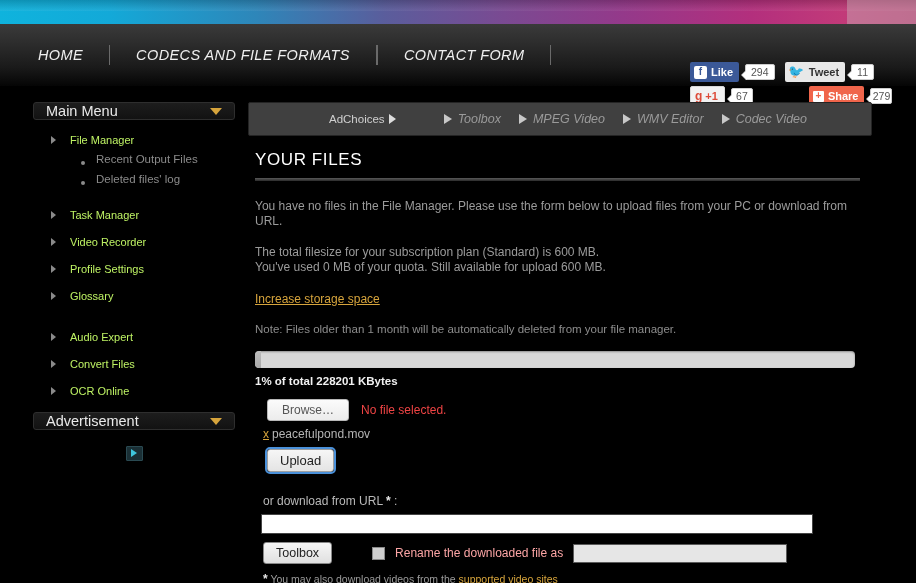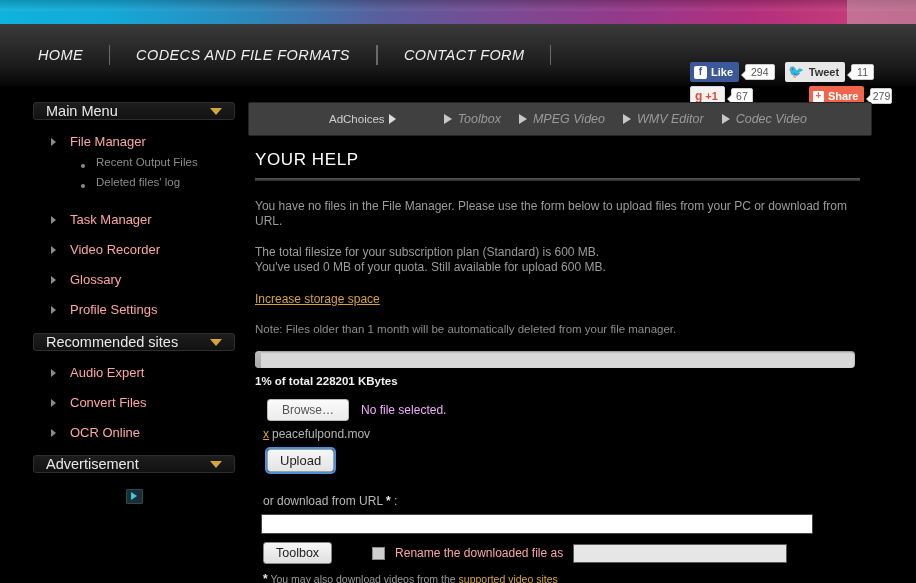--- a/index.html
+++ b/index.html
@@ -53,21 +53,21 @@
   .panel-head{height:18px;background:linear-gradient(180deg,#1d1d1d,#121212);
     border:1px solid #2e2e2e;border-radius:3px;display:flex;align-items:center;
     padding:0 12px;justify-content:space-between;box-sizing:border-box;}
   .panel-title{color:#e9e9e9;font-size:14.5px;}
   .caret{width:0;height:0;border-left:6px solid transparent;border-right:6px solid transparent;
     border-top:7px solid #d6a43c;}
   .menu{padding:14px 0 0 18px;}
   .mi{display:flex;align-items:center;margin-bottom:15px;}
   .mi-arrow{width:0;height:0;border-top:4px solid transparent;border-bottom:4px solid transparent;
     border-left:5px solid #8a8a8a;margin-right:14px;flex:none;}
-  .mi a{color:#fca5a5;font-size:13px;text-decoration:none;}
+  .mi a{color:#bef264;font-size:11px;text-decoration:none;}
   .sub{padding-left:30px;margin-top:-8px;}
   .sub .si{display:flex;align-items:flex-end;margin-bottom:8px;}
   .bullet{width:4px;height:4px;background:#8a8a8a;border-radius:50%;margin-right:11px;flex:none;}
   .sub .si a{color:#8b8b8b;font-size:11.5px;text-decoration:none;}
   .gap{height:16px;}
   .adbox{margin-top:16px;text-align:center;}
   .adicon{display:inline-block;width:15px;height:13px;background:#1a2f35;border:1px solid #2a4a52;
     position:relative;border-radius:1px;}
   .adicon:after{content:"";position:absolute;left:4px;top:2px;width:0;height:0;
     border-top:4px solid transparent;border-bottom:4px solid transparent;border-left:6px solid #3fc6dd;}
@@ -96,21 +96,21 @@
 
   .progress{width:600px;height:17px;background:#d8d8d8;border-radius:4px;
     box-shadow:inset 0 1px 2px rgba(0,0,0,.35);position:relative;overflow:hidden;}
   .progress .bar{position:absolute;left:0;top:0;height:17px;width:6px;
     background:linear-gradient(180deg,#bdbdbd,#a8a8a8);border-radius:4px 0 0 4px;}
   .prog-label{color:#f1f1f1;font-size:11.5px;margin:7px 0 12px 0;font-weight:bold;}
 
   .filerow{display:flex;align-items:center;margin-left:12px;}
   .browse-btn{background:linear-gradient(180deg,#fbfbfb,#ececec);border:1px solid #b8b8b8;
     border-radius:3px;color:#555;font-size:12px;padding:3px 14px;font-family:inherit;cursor:pointer;}
-  .nofile{color:#f0abfc;font-size:12px;margin-left:12px;}
+  .nofile{color:#ef4444;font-size:12px;margin-left:12px;}
   .chosen{margin-left:8px;margin-top:6px;color:#b4b4b4;font-size:12px;}
   .chosen .x{color:#d6a43c;text-decoration:underline;margin-right:3px;cursor:pointer;}
   .upload-btn{margin:8px 0 0 12px;background:linear-gradient(180deg,#f6f6f6,#e4e4e4);
     border:1px solid #9f9f9f;border-radius:3px;color:#222;font-size:13px;padding:3px 12px;
     outline:2px solid #4a90d9;outline-offset:0;font-family:inherit;cursor:pointer;}
 
   .urllabel{color:#b9b9b9;font-size:12px;margin:22px 0 6px 8px;}
   .urllabel .star{color:#e8e8e8;font-weight:bold;}
   .urlinput{margin-left:6px;width:546px;height:16px;background:#fff;border:1px solid #444;
     box-sizing:content-box;display:block;}
@@ -196,32 +196,28 @@
     <div class="mi">
       <span class="mi-arrow"></span>
       <a href="#">Task Manager</a>
     </div>
     <div class="mi">
       <span class="mi-arrow"></span>
       <a href="#">Video Recorder</a>
     </div>
     <div class="mi">
       <span class="mi-arrow"></span>
+      <a href="#">Profile Settings</a>
+    </div>
+    <div class="mi">
+      <span class="mi-arrow"></span>
       <a href="#">Glossary</a>
     </div>
-    <div class="mi">
-      <span class="mi-arrow"></span>
-      <a href="#">Profile Settings</a>
-    </div>
-  </div>
-
-  <div class="panel-head" style="margin-top:16px">
-    <span class="panel-title">Recommended sites</span>
-    <span class="caret"></span>
-  </div>
+  </div>
+
 
   <div class="menu">
     <div class="mi">
       <span class="mi-arrow"></span>
       <a href="#">Audio Expert</a>
     </div>
     <div class="mi">
       <span class="mi-arrow"></span>
       <a href="#">Convert Files</a>
     </div>
@@ -259,21 +255,21 @@
       <span>WMV Editor</span>
     </a>
     <a class="adlink" href="#">
       <span class="tri"></span>
       <span>Codec Video</span>
     </a>
   </span>
 </div>
 
 <div class="main">
-  <h1 class="page-title">YOUR HELP</h1>
+  <h1 class="page-title">YOUR FILES</h1>
   <div class="hr"></div>
 
   <p class="ptext">You have no files in the File Manager. Please use the form below to upload files from your PC or download from URL.</p>
 
   <p class="ptext tight">
     <span>The total filesize for your subscription plan (Standard) is 600 MB.</span><br>
     <span>You've used 0 MB of your quota. Still available for upload 600 MB.</span>
   </p>
 
   <p style="margin:0 0 16px 0">

